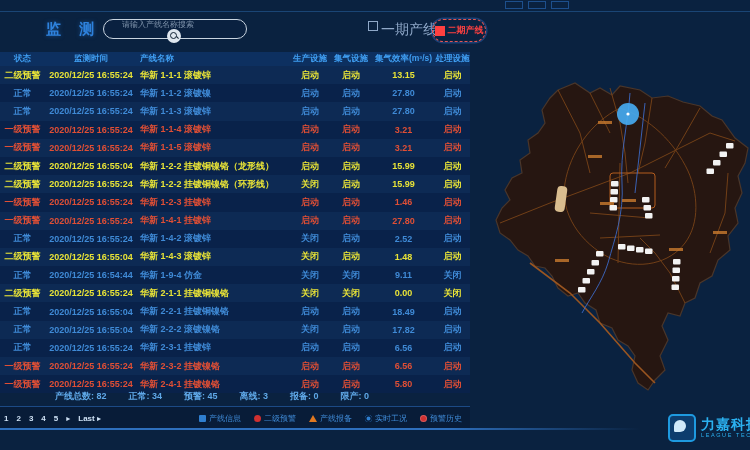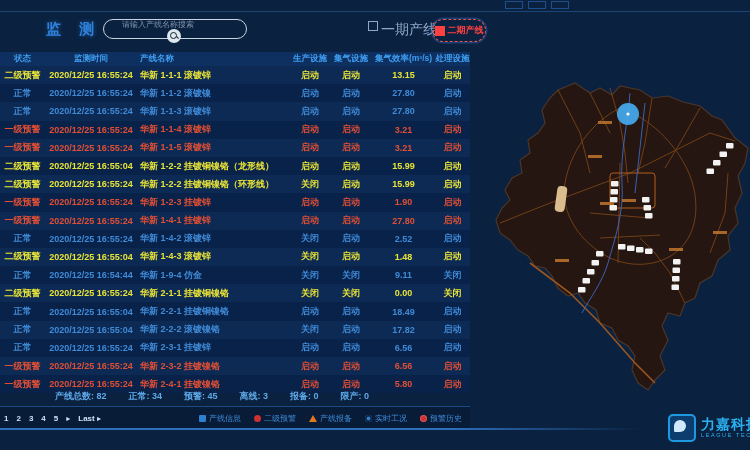--- a/index.html
+++ b/index.html
@@ -188,21 +188,21 @@
           <div>启动</div>
           <div>15.99</div>
           <div>启动</div>
         </div>
         <div class="trow lvl-warn1">
           <div>一级预警</div>
           <div>2020/12/25 16:55:24</div>
           <div class="c-name">华新 1-2-3 挂镀锌</div>
           <div>启动</div>
           <div>启动</div>
-          <div>1.90</div>
+          <div>1.46</div>
           <div>启动</div>
         </div>
         <div class="trow lvl-warn1">
           <div>一级预警</div>
           <div>2020/12/25 16:55:24</div>
           <div class="c-name">华新 1-4-1 挂镀锌</div>
           <div>启动</div>
           <div>启动</div>
           <div>27.80</div>
           <div>启动</div>

